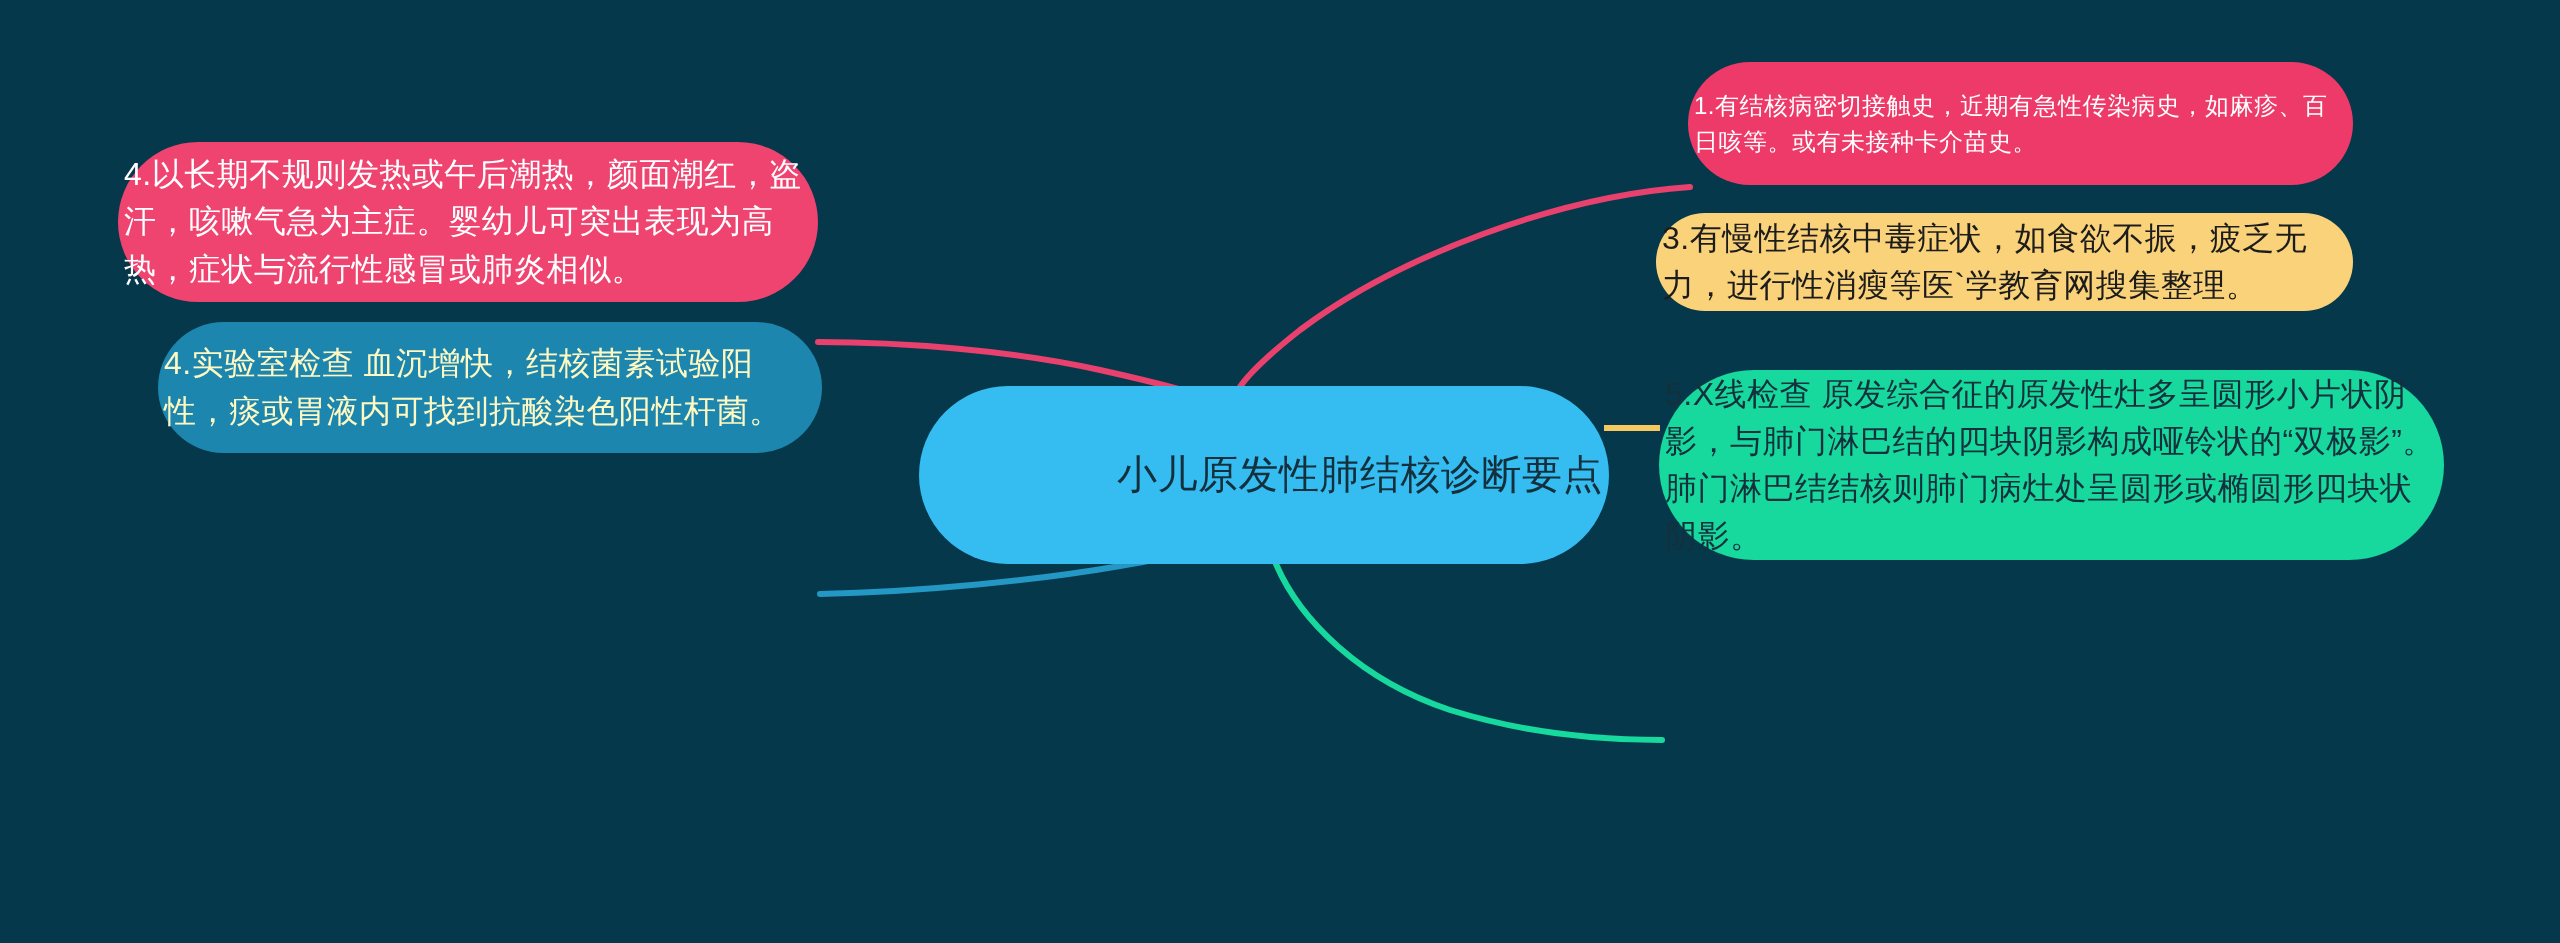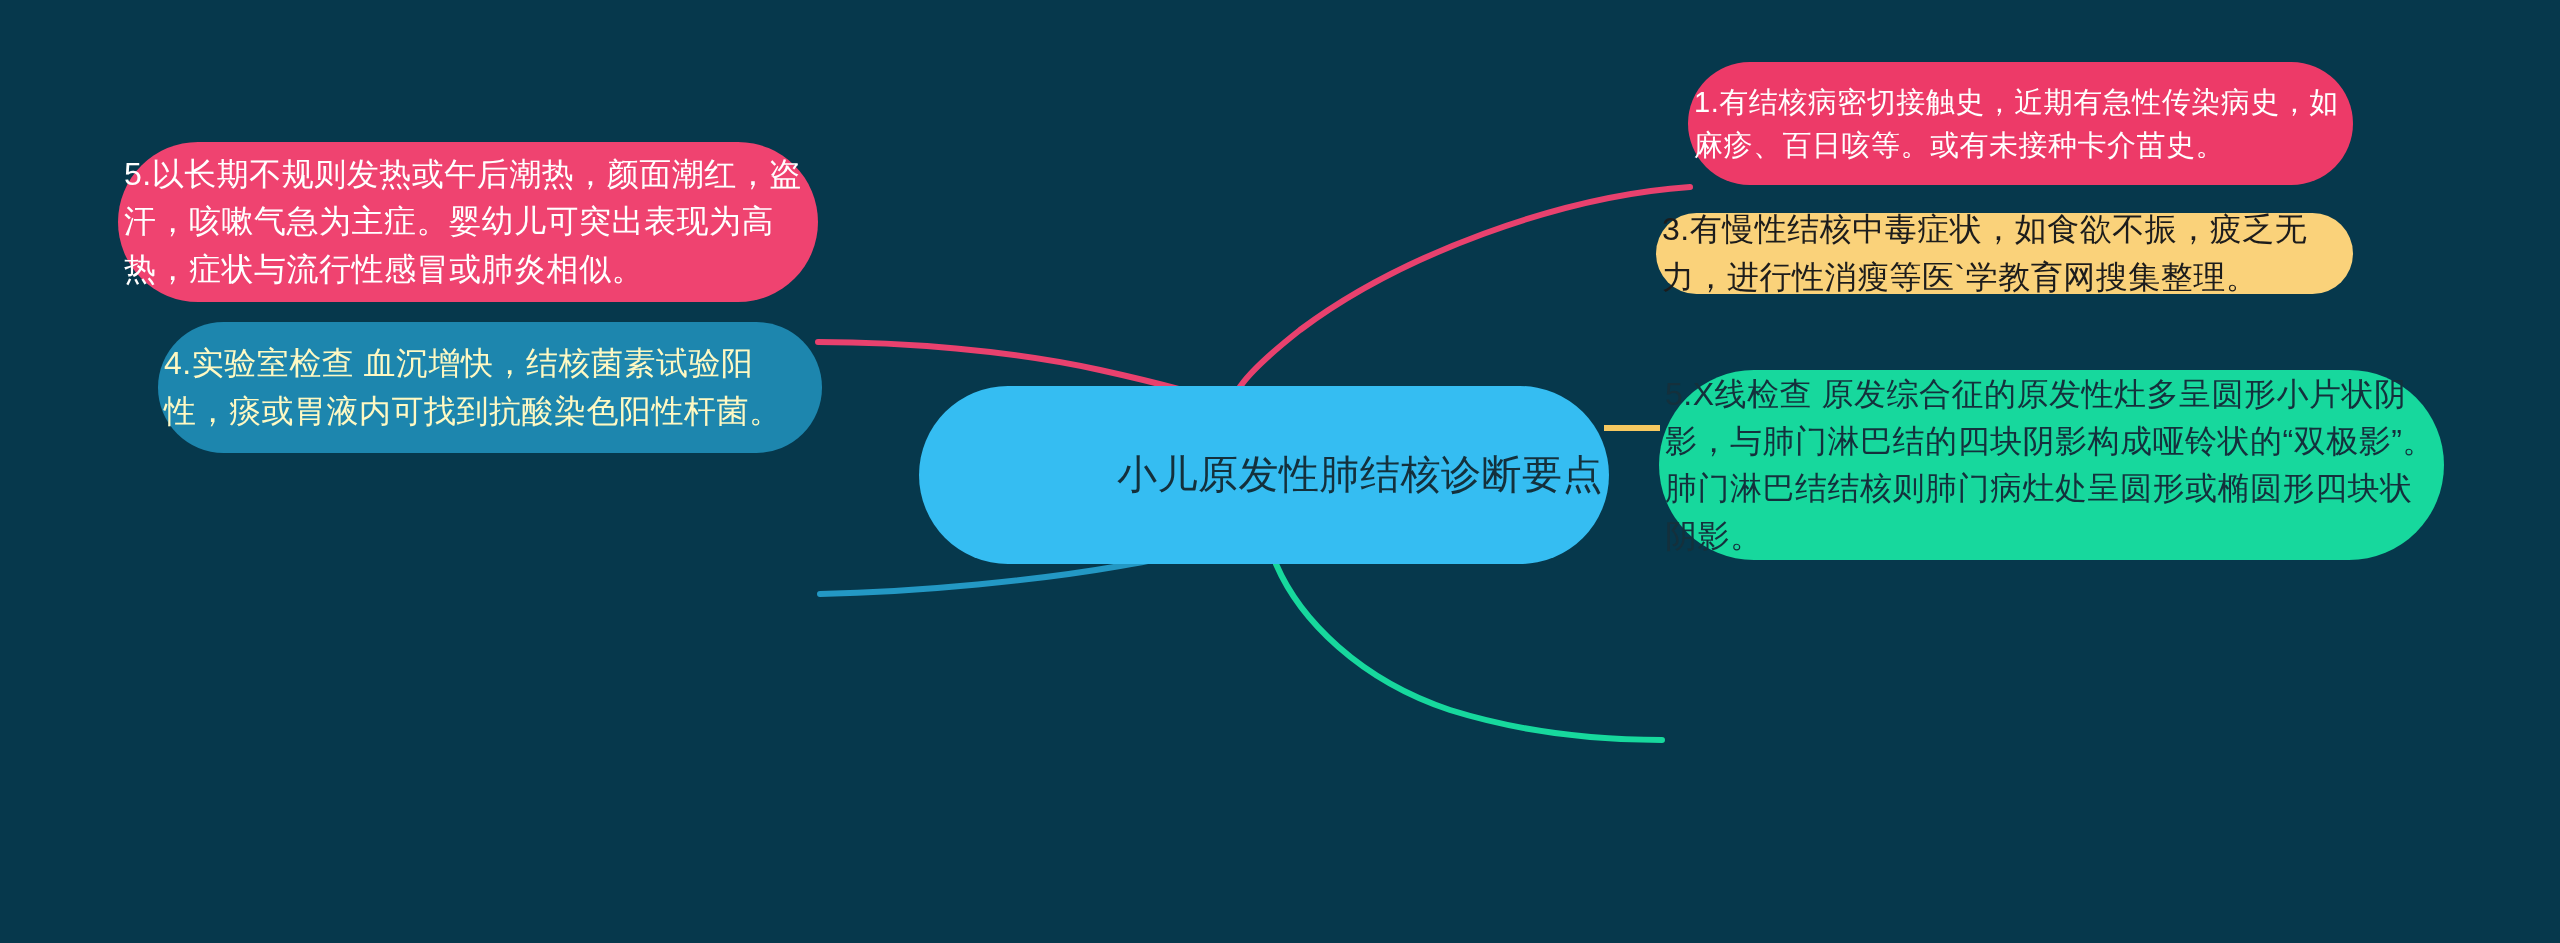--- a/index.html
+++ b/index.html
@@ -56,39 +56,39 @@
 
   
   #node-1 {
     left: 1688px;
     top: 62px;
     width: 665px;
     height: 123px;
     background: #ed3a68;
     color: #ffffff;
     border-radius: 62px;
-    font-size: 29px;
+    font-size: 24px;
     z-index: 4;
   }
   #node-2 {
     left: 118px;
     top: 142px;
     width: 700px;
     height: 160px;
     background: #ef4370;
     color: #ffffff;
     border-radius: 80px;
     font-size: 32px;
     z-index: 4;
   }
   #node-3 {
     left: 1656px;
     top: 213px;
     width: 697px;
-    height: 81px;
+    height: 98px;
     background: #fad27a;
     color: #1c1c1c;
     border-radius: 49px;
     font-size: 32px;
     z-index: 4;
   }
   #node-4 {
     left: 158px;
     top: 322px;
     width: 664px;
@@ -132,21 +132,21 @@
 
   <div class="node" id="node-center">
     <span class="txt">小儿原发性肺结核诊断要点</span>
   </div>
 
   <div class="node" id="node-1">
     <span class="txt">1.有结核病密切接触史，近期有急性传染病史，如麻疹、百日咳等。或有未接种卡介苗史。</span>
   </div>
 
   <div class="node" id="node-2">
-    <span class="txt">5.以长期不规则发热或午后潮热，颜面潮红，盗汗，咳嗽气急为主症。婴幼儿可突出表现为高热，症状与流行性感冒或肺炎相似。</span>
+    <span class="txt">4.以长期不规则发热或午后潮热，颜面潮红，盗汗，咳嗽气急为主症。婴幼儿可突出表现为高热，症状与流行性感冒或肺炎相似。</span>
   </div>
 
   <div class="node" id="node-3">
     <span class="txt">3.有慢性结核中毒症状，如食欲不振，疲乏无力，进行性消瘦等医`学教育网搜集整理。</span>
   </div>
 
   <div class="node" id="node-4">
     <span class="txt">4.实验室检查 血沉增快，结核菌素试验阳性，痰或胃液内可找到抗酸染色阳性杆菌。</span>
   </div>
 

